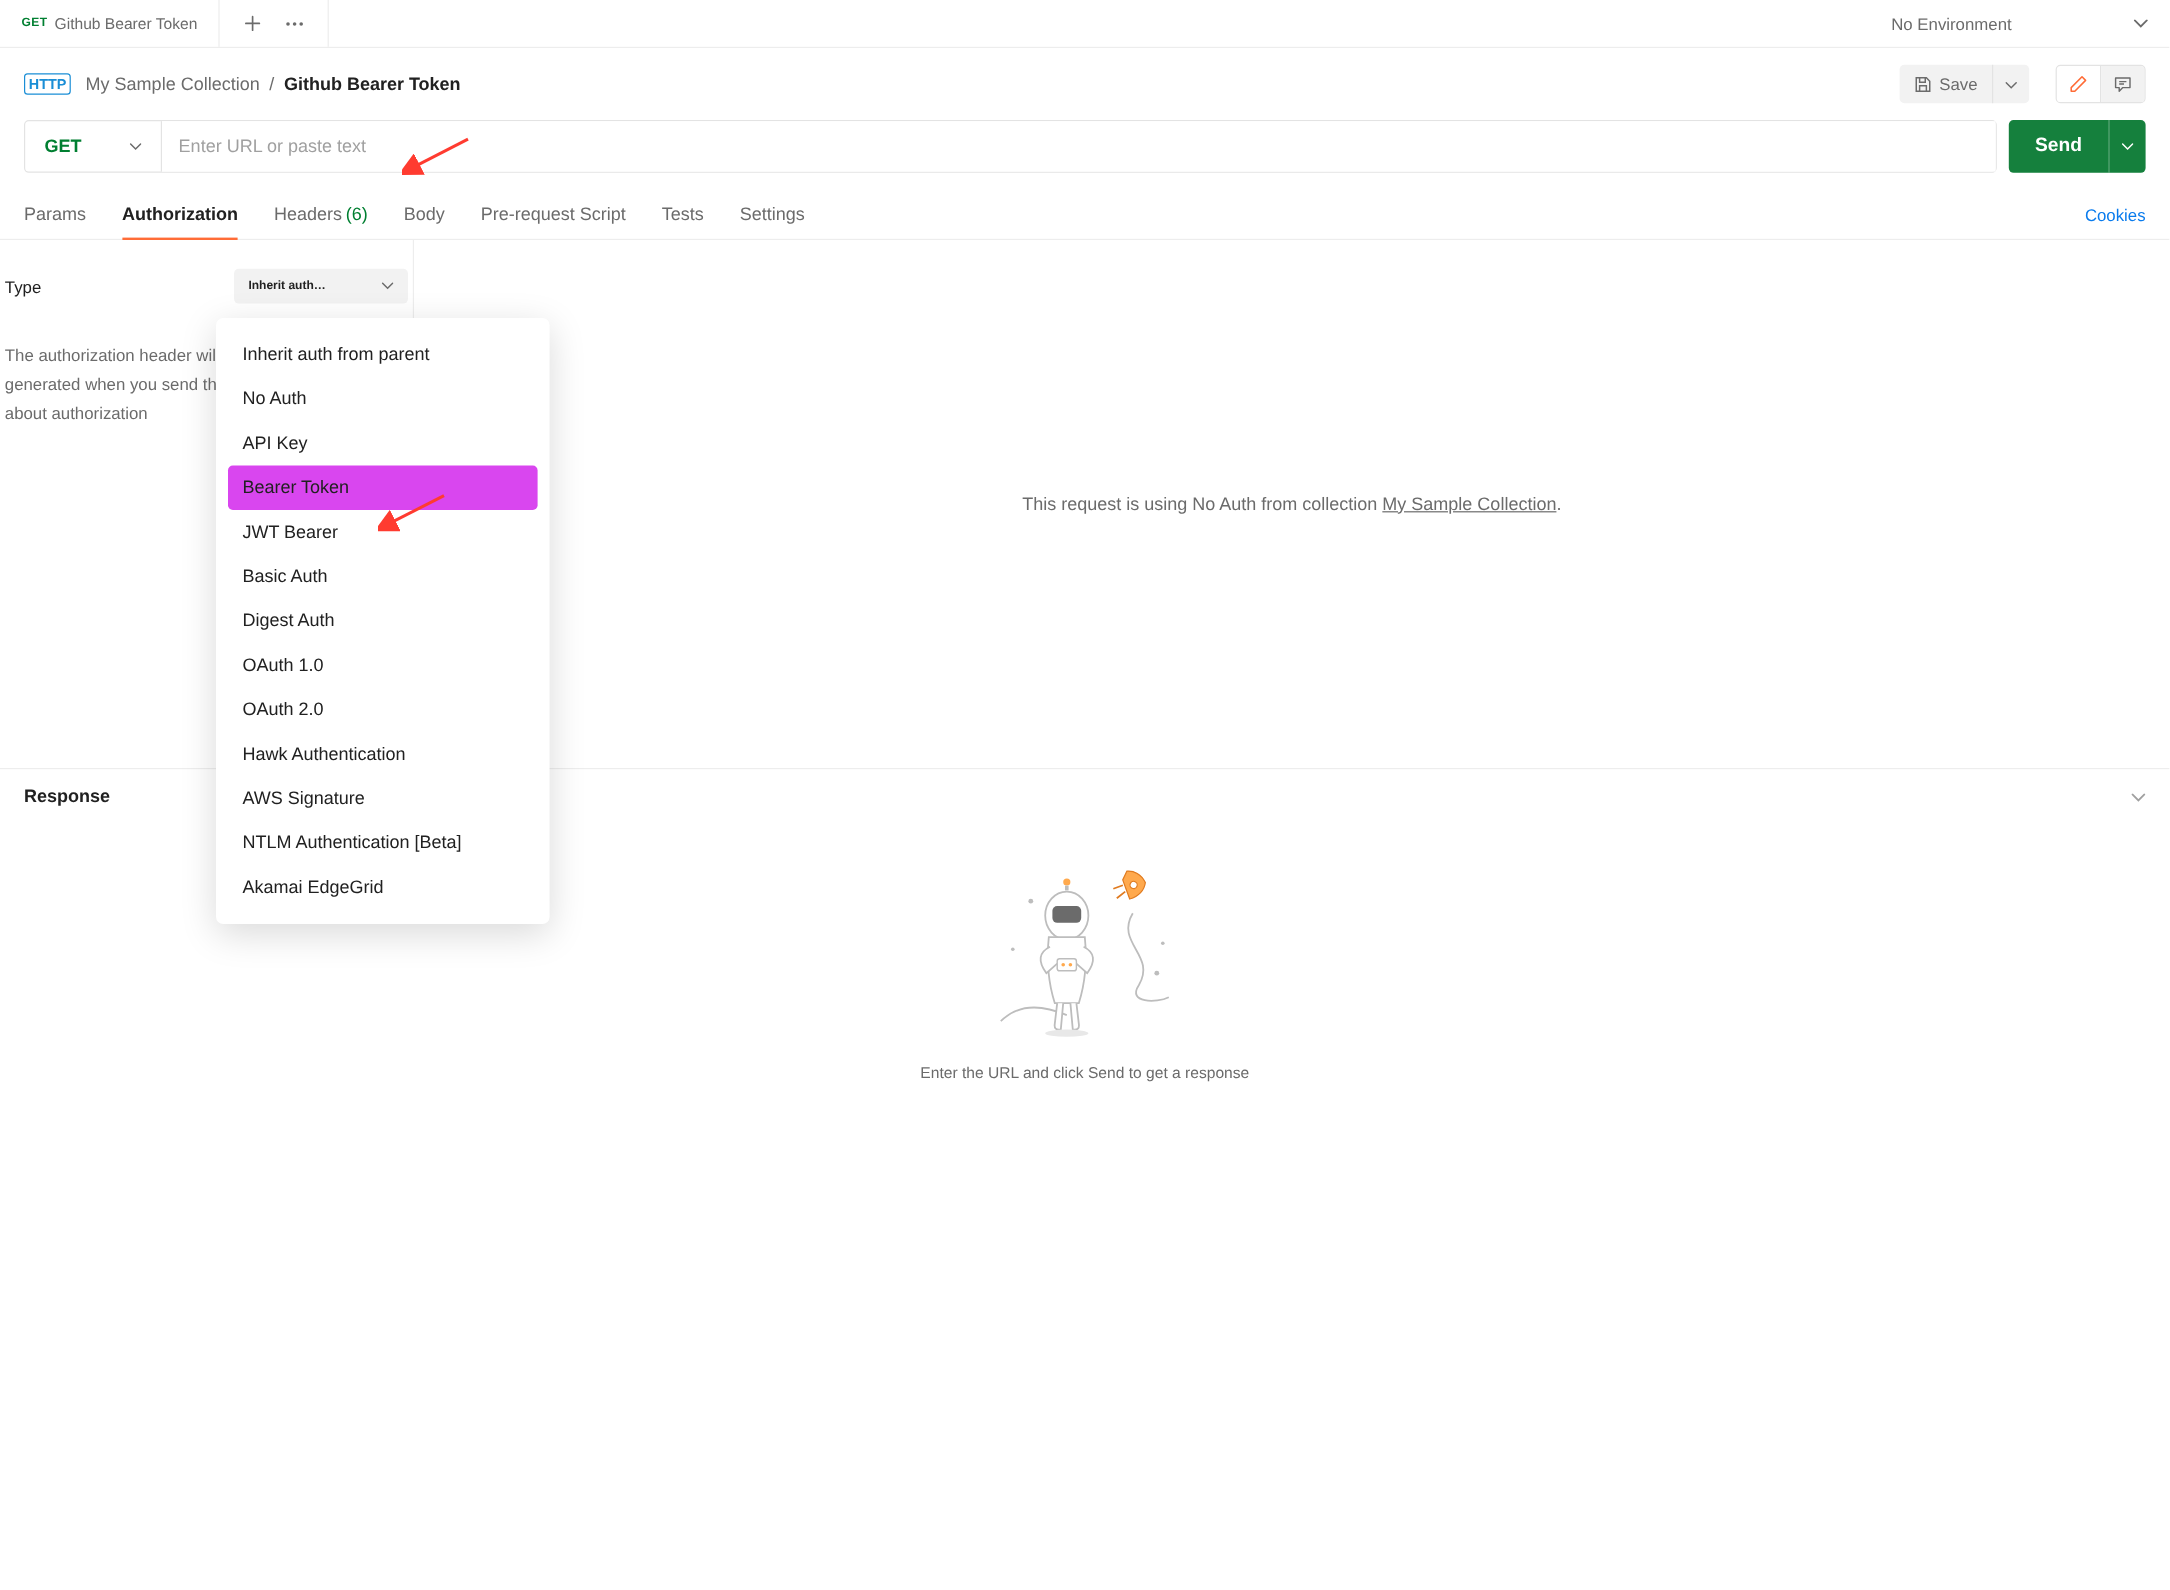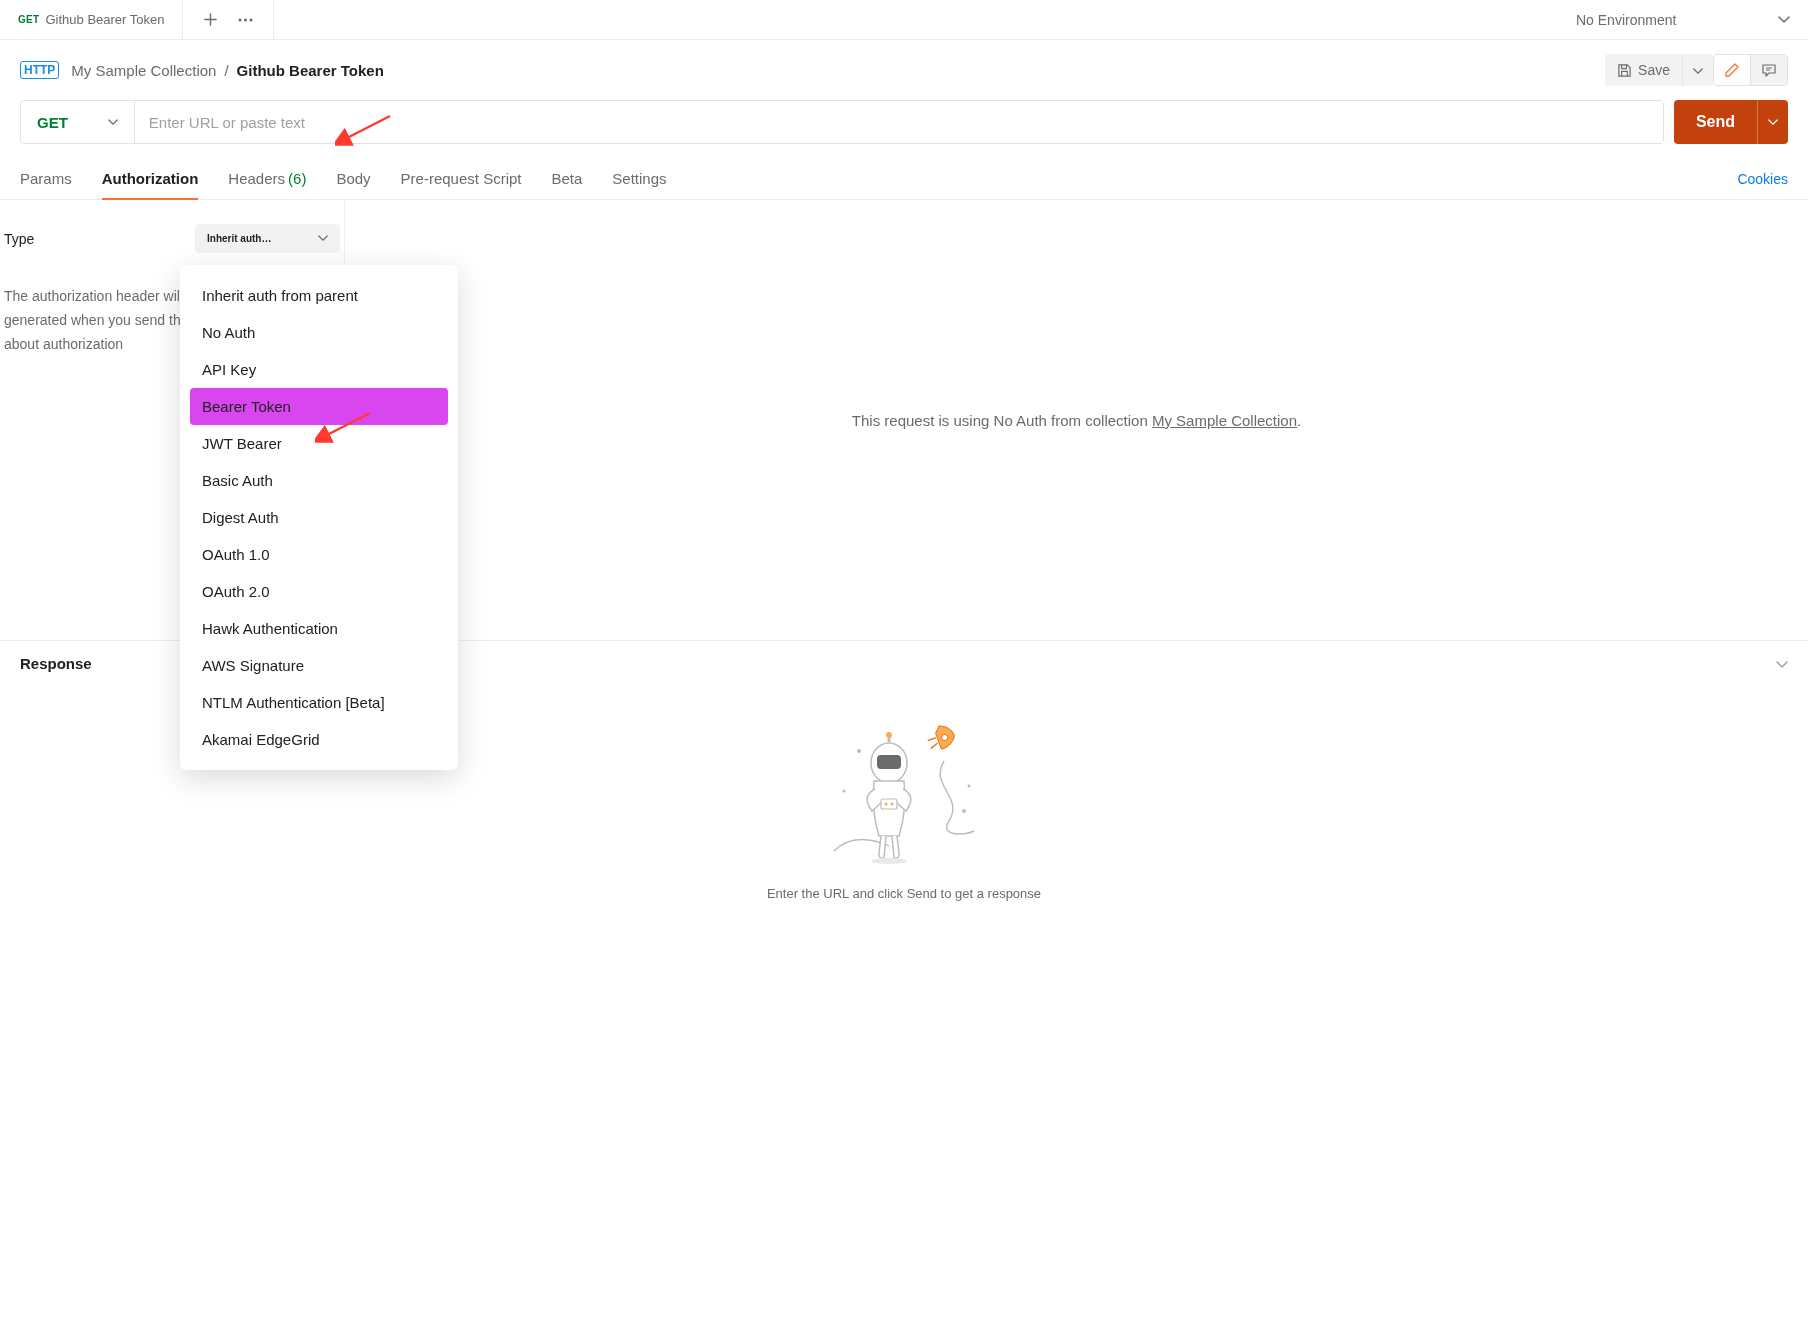--- a/index.html
+++ b/index.html
@@ -12,36 +12,36 @@
     .tab-actions { display: flex; align-items: center; gap: 20px; padding: 0 20px; border-right: 1px solid #ededed; height: 100%; }
     .icon-btn { display: flex; align-items: center; justify-content: center; color: #6b6b6b; cursor: pointer; }
     .env-selector { margin-left: auto; display: flex; align-items: center; gap: 8px; padding: 0 18px; height: 100%; color: #6b6b6b; cursor: pointer; min-width: 250px; justify-content: space-between; }
     
     .header-row { display: flex; align-items: center; padding: 14px 20px; gap: 12px; }
     .http-badge { color: #1a8ed6; font-weight: 700; font-size: 12px; border: 1.5px solid #1a8ed6; border-radius: 3px; padding: 1px 3px; position: relative; }
     .breadcrumb { display: flex; align-items: center; gap: 8px; font-size: 15px; }
     .breadcrumb .collection { color: #6b6b6b; cursor: pointer; }
     .breadcrumb .sep { color: #6b6b6b; }
     .breadcrumb .current { color: #212121; font-weight: 600; }
-    .header-actions { margin-left: auto; display: flex; gap: 0; }
+    .header-actions { margin-left: auto; display: flex; gap: 22px; }
     .save-group { display: flex; align-items: center; border-radius: 4px; background: #f2f2f2; }
     .save-btn { display: flex; align-items: center; gap: 6px; padding: 8px 12px; color: #6b6b6b; cursor: pointer; }
     .save-dd { padding: 8px 10px; border-left: 1px solid #e3e3e3; cursor: pointer; color: #6b6b6b; }
     .mini-btn-group { display: flex; border: 1px solid #e3e3e3; border-radius: 4px; overflow: hidden; }
     .mini-btn { padding: 7px 10px; border-right: 1px solid #e3e3e3; cursor: pointer; display: flex; align-items: center; color: #6b6b6b; }
     .mini-btn:last-child { border-right: none; }
     .mini-btn.edit-active svg path { stroke: #ff6c37; }
     
     .url-row { display: flex; align-items: stretch; padding: 0 20px 14px 20px; gap: 10px; }
     .url-box { flex: 1; display: flex; align-items: stretch; border: 1px solid #e3e3e3; border-radius: 4px; height: 44px; }
     .method-select { display: flex; align-items: center; gap: 40px; padding: 0 16px; border-right: 1px solid #e3e3e3; cursor: pointer; }
     .method-select .method { color: #007f31; font-weight: 600; font-size: 15px; }
     .url-input { flex: 1; border: none; outline: none; padding: 0 14px; font-size: 15px; color: #212121; }
     .url-input::placeholder { color: #a0a0a0; }
-    .send-group { display: flex; align-items: stretch; background: #c2410c; border-radius: 4px; overflow: hidden; }
+    .send-group { display: flex; align-items: stretch; background: #15803d; border-radius: 4px; overflow: hidden; }
     .send-btn { display: flex; align-items: center; padding: 0 22px; color: #fff; font-weight: 600; font-size: 16px; cursor: pointer; }
     .send-dd { display: flex; align-items: center; padding: 0 10px; border-left: 1px solid rgba(255,255,255,0.3); cursor: pointer; }
     
     .req-tabs { display: flex; align-items: center; padding: 0 20px; gap: 30px; border-bottom: 1px solid #ededed; height: 42px; }
     .req-tab { color: #6b6b6b; cursor: pointer; height: 100%; display: flex; align-items: center; position: relative; font-size: 15px; }
     .req-tab.active { color: #212121; font-weight: 600; }
     .req-tab.active::after { content: ""; position: absolute; bottom: -1px; left: 0; right: 0; height: 2px; background: #ff6c37; }
     .req-tab .count { color: #007f31; margin-left: 3px; }
     .cookies-link { margin-left: auto; color: #097bed; font-weight: 500; cursor: pointer; }
     
@@ -171,21 +171,21 @@
 
 <div class="req-tabs">
   <div class="req-tab">Params</div>
   <div class="req-tab active">Authorization</div>
   <div class="req-tab">
       <span>Headers</span>
       <span class="count">(6)</span>
     </div>
   <div class="req-tab">Body</div>
   <div class="req-tab">Pre-request Script</div>
-  <div class="req-tab">Beta</div>
+  <div class="req-tab">Tests</div>
   <div class="req-tab">Settings</div>
   <div class="cookies-link">Cookies</div>
 </div>
 
 <div class="auth-area">
   <div class="auth-left">
     <div class="type-row">
       <span class="type-lbl">Type</span>
       <div class="type-dd">
         <span class="txt">Inherit auth…</span>

